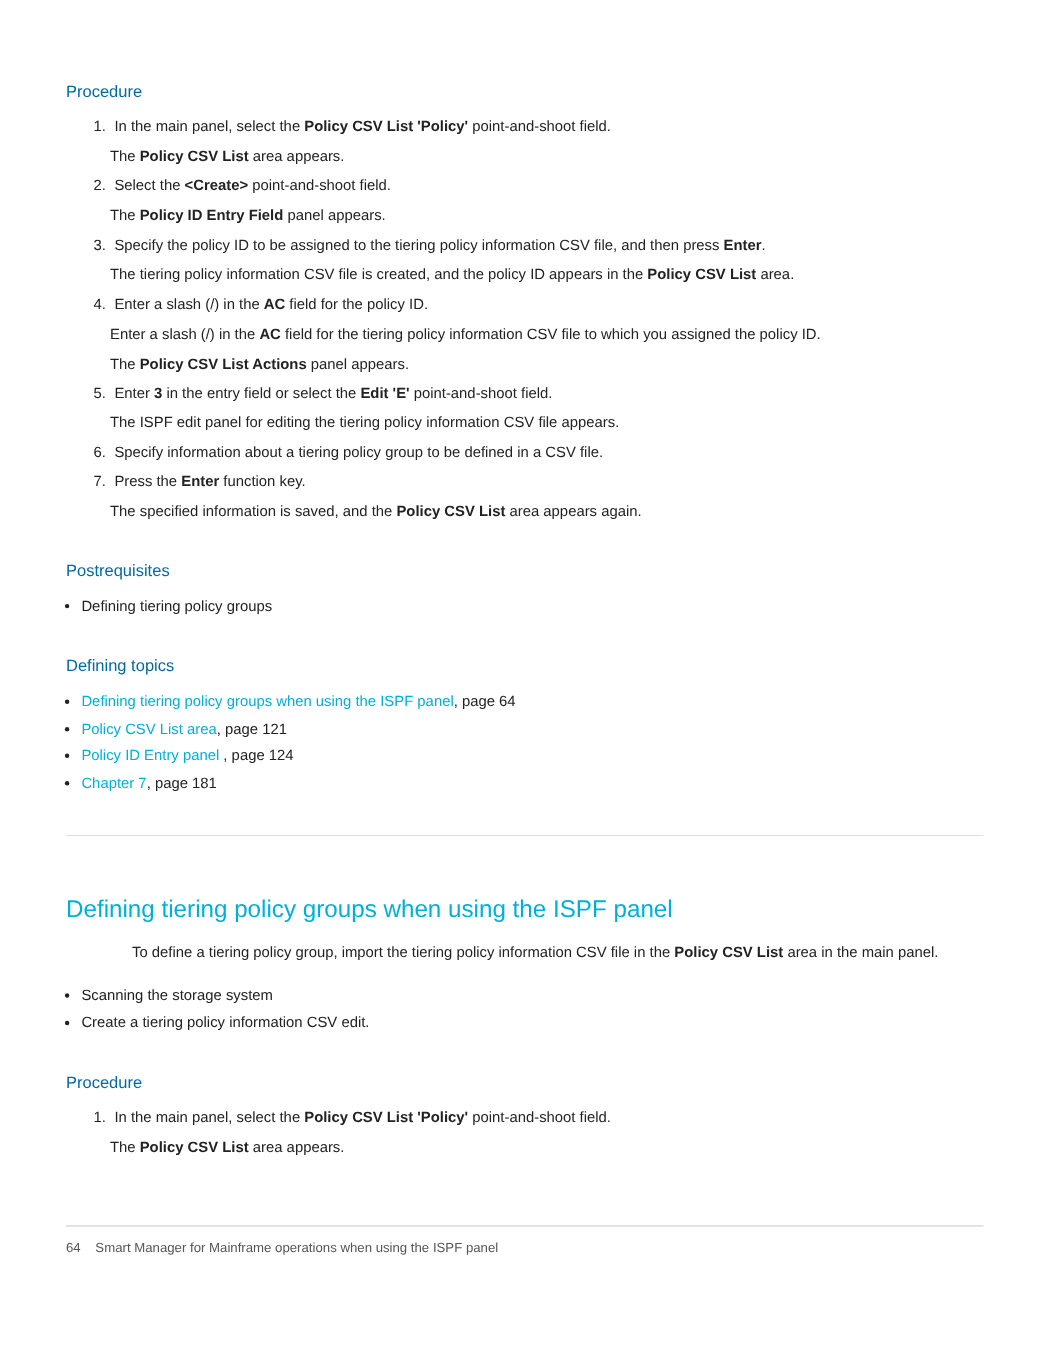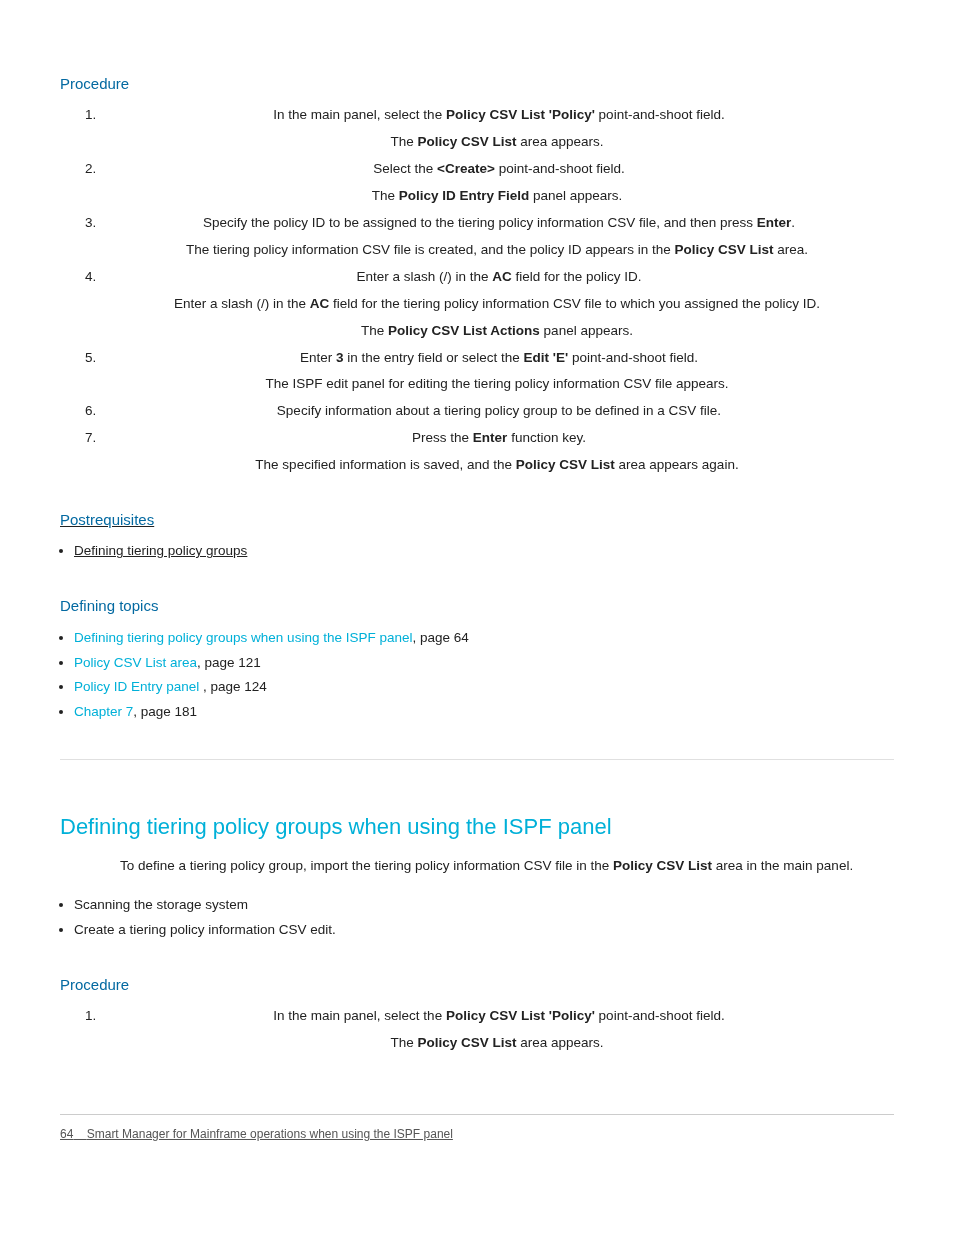--- a/index.html
+++ b/index.html
@@ -24,21 +24,20 @@
       color: #00b0d8;
       font-size: 22px;
       font-weight: normal;
       margin-top: 30px;
       margin-bottom: 12px;
       padding-top: 10px;
     }
     ol {
       margin-left: 40px;
       margin-bottom: 0;
-      text-align: center;
     }
     ol li {
       margin-bottom: 8px;
       padding-left: 4px;
     }
     ol li .sub-para {
       margin-top: 6px;
       margin-left: -4px;
       display: block;
     }
@@ -59,21 +58,20 @@
     }
     b, strong {
       font-weight: bold;
     }
     .footer-line {
       border-top: 1px solid #ccc;
       margin-top: 60px;
       padding-top: 10px;
       font-size: 12px;
       color: #555;
-      text-decoration: underline;
     }
     .intro-para {
       margin-bottom: 12px;
       margin-left: 60px;
     }
     .procedure-section {
       margin-top: 4px;
     }
     .step-block {
       margin-bottom: 6px;
@@ -109,21 +107,21 @@
     <li class="step-block">
       <span>Specify information about a tiering policy group to be defined in a CSV file.</span>
     </li>
     <li class="step-block">
       <span>Press the <b>Enter</b> function key.</span>
       <span class="sub-para">The specified information is saved, and the <b>Policy CSV List</b> area appears again.</span>
     </li>
   </ol>
 </div>
 
-<div style="margin-top: 26px; text-decoration: underline;">
+<div style="margin-top: 26px;">
   <h2 class="section-heading">Postrequisites</h2>
   <ul>
     <li>Defining tiering policy groups</li>
   </ul>
 </div>
 
 <div style="margin-top: 22px;">
   <h2 class="section-heading">Defining topics</h2>
   <ul class="link-list">
     <li>

